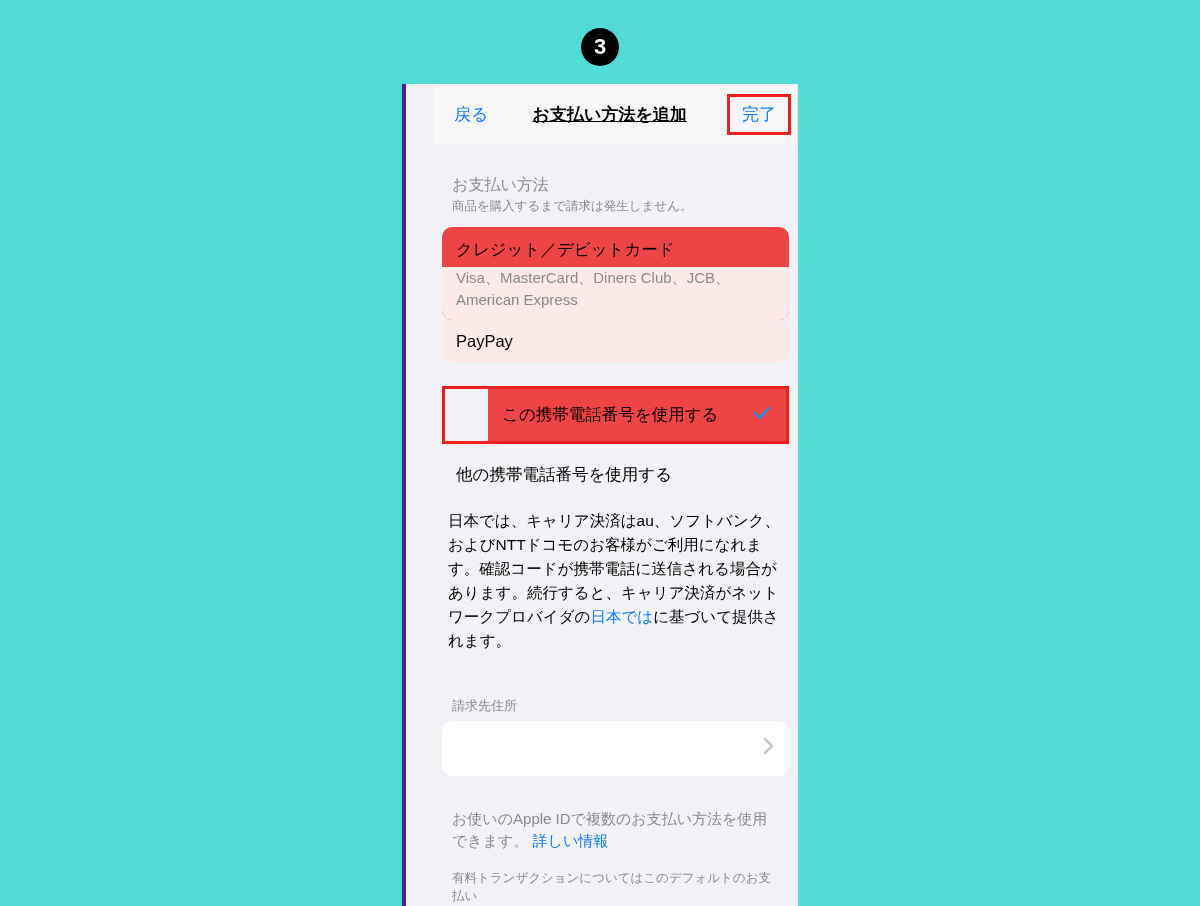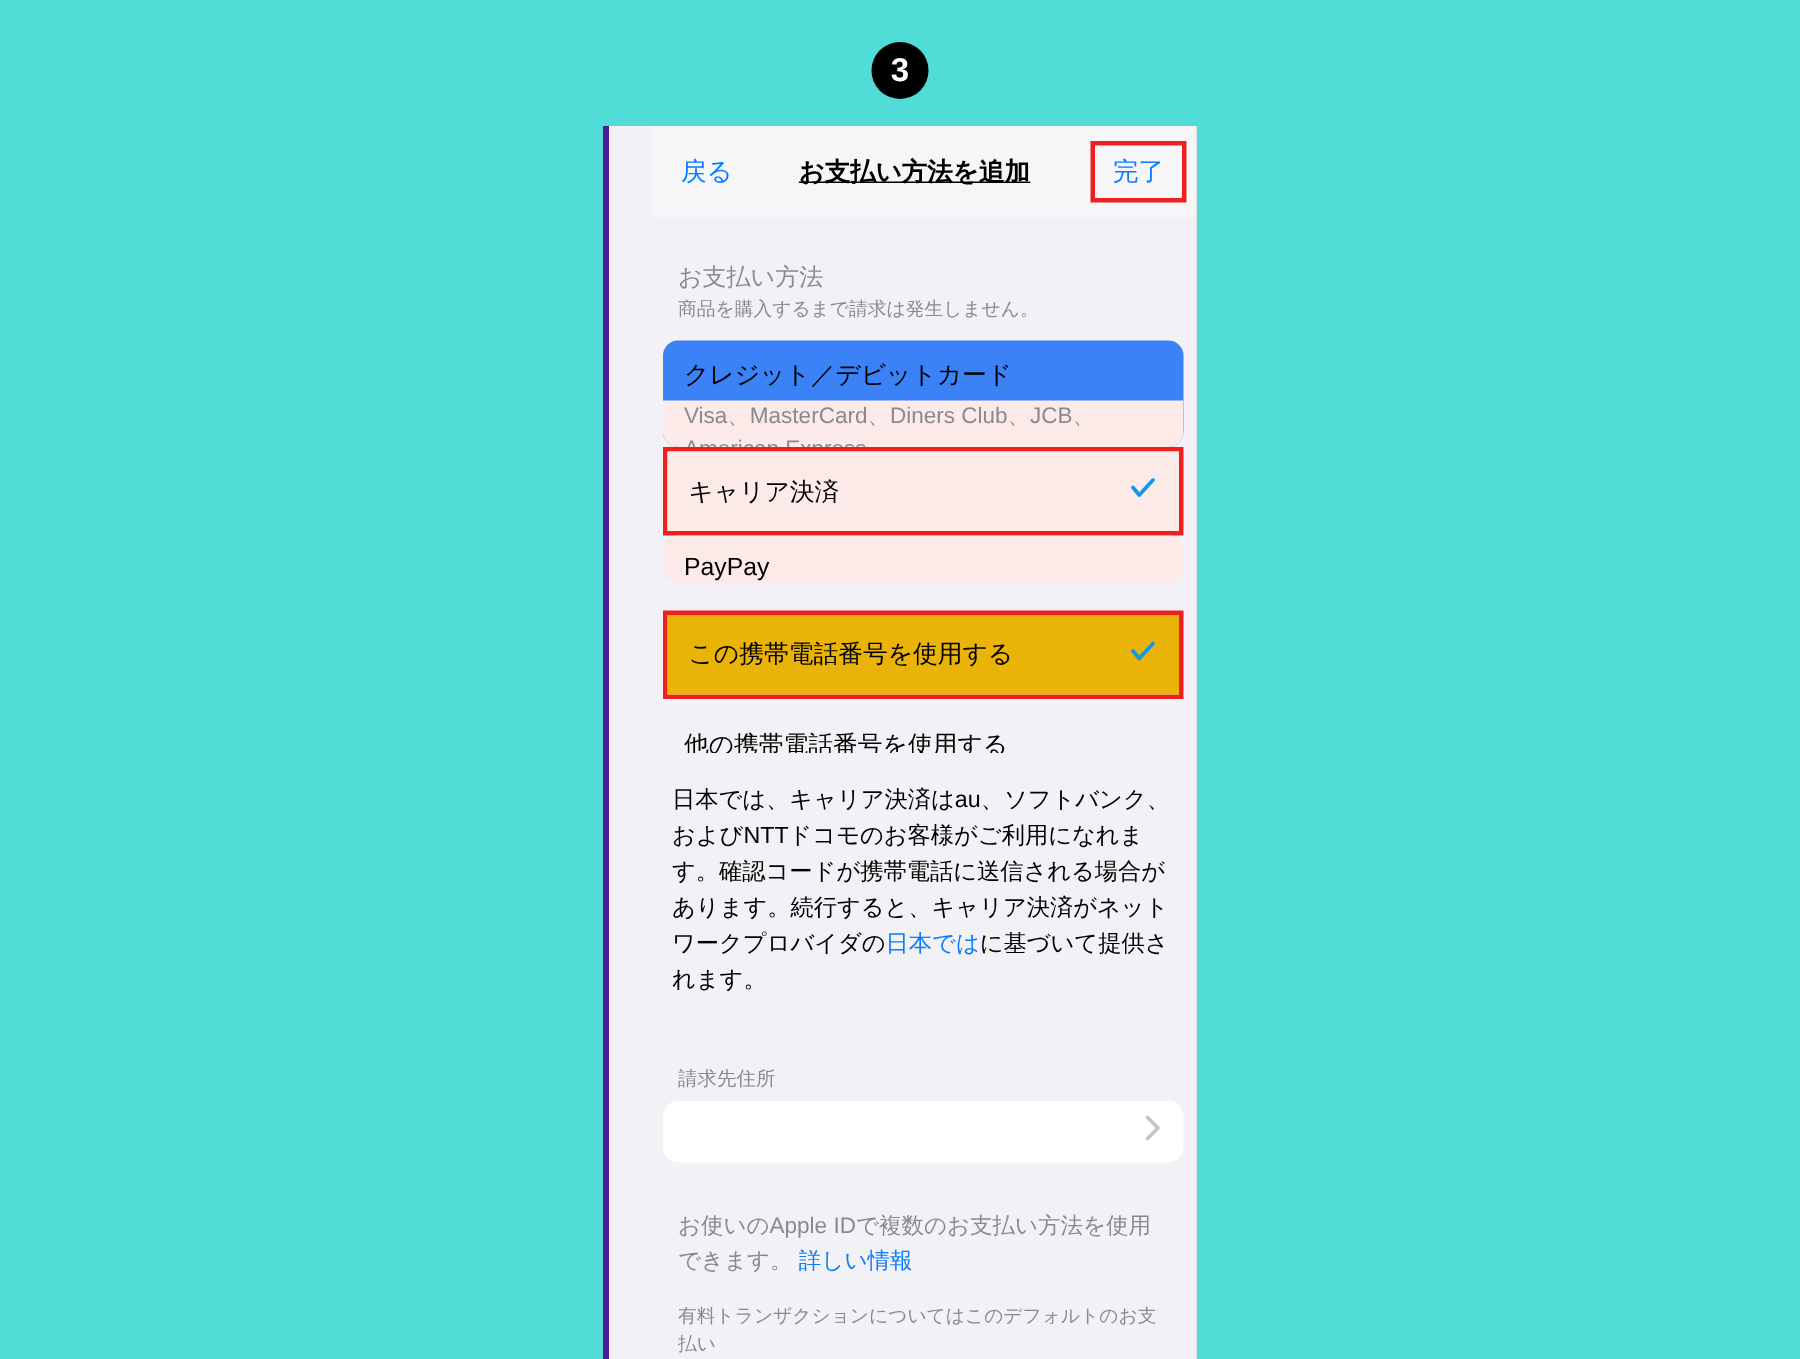--- a/index.html
+++ b/index.html
@@ -72,21 +72,21 @@
     .section-head .label {
       font-size: 16px;
       color: #8a8a8e;
     }
     .section-head .sub {
       font-size: 12.5px;
       color: #8a8a8e;
       margin-top: 2px;
     }
     .card {
-      background: #3b82f6;
+      background: #ef4444;
       margin: 6px 8px 0 8px;
       border-radius: 10px;
       overflow: hidden;
     }
     .row {
       padding: 12px 14px;
       display: flex;
       align-items: center;
       justify-content: space-between;
       font-size: 16.5px;
@@ -180,41 +180,31 @@
     <div class="sub">商品を購入するまで請求は発生しません。</div>
   </div>
 
   <div class="card">
     <div class="row" style="padding-bottom:6px;">
       <span>クレジット／デビットカード</span>
     </div>
     <div class="row-sub">Visa、MasterCard、Diners Club、JCB、American Express</div>
   </div>
 
-  <div class="highlight-box">
-    <div class="row row-tint">
-      <span>キャリア決済</span>
-      <span class="check">
-        <svg width="20" height="20" viewBox="0 0 24 24" fill="none" stroke="currentColor" stroke-width="3" stroke-linecap="round" stroke-linejoin="round">
-            <polyline points="4 12 9 18 20 6"></polyline>
-          </svg>
-      </span>
-    </div>
-  </div>
 
   <div class="card" style="margin-top:0;">
     <div class="row row-tint">
       <span>PayPay</span>
     </div>
   </div>
 
   <div style="height:24px"></div>
 
   <div class="highlight-box">
-    <div class="row" style="background:#eab308;">
+    <div class="row" style="background:#ef4444;margin-left:43px;">
       <span>この携帯電話番号を使用する</span>
       <span class="check">
         <svg width="20" height="20" viewBox="0 0 24 24" fill="none" stroke="currentColor" stroke-width="3" stroke-linecap="round" stroke-linejoin="round">
             <polyline points="4 12 9 18 20 6"></polyline>
           </svg>
       </span>
     </div>
   </div>
 
   <div class="free-section" style="background:transparent;">

